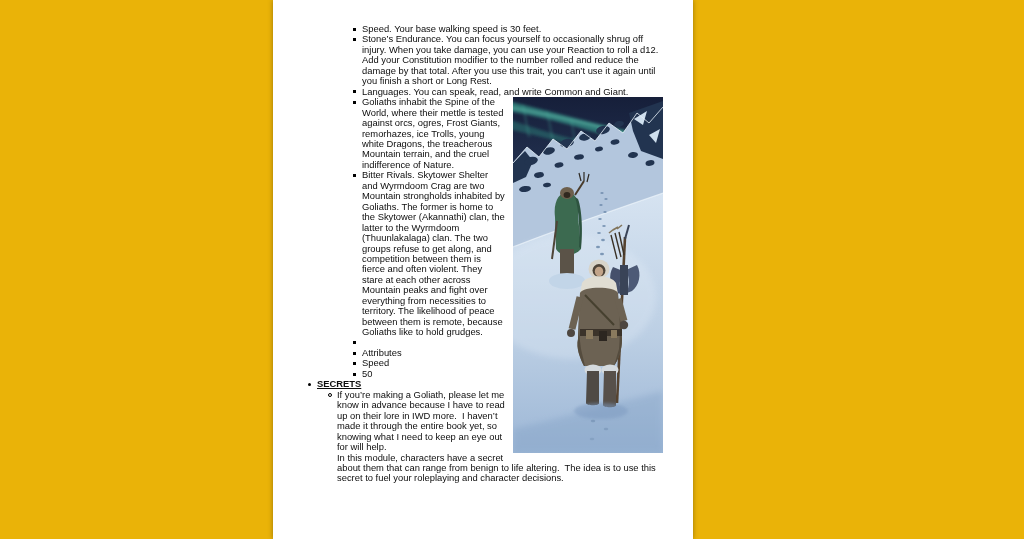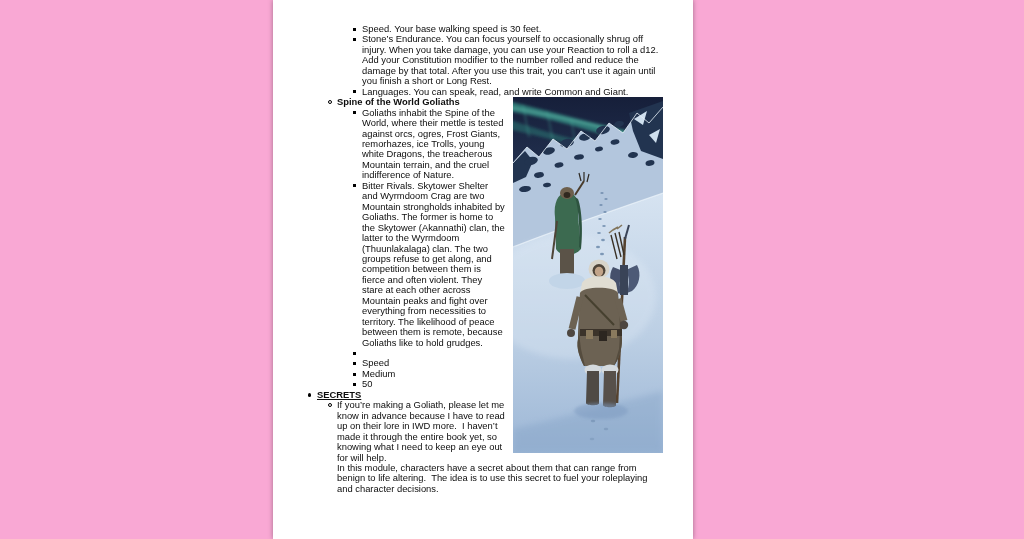--- a/index.html
+++ b/index.html
@@ -1,19 +1,19 @@
 <!DOCTYPE html>
 <html><head>
 <meta charset="utf-8">
 <style>
   * { margin:0; padding:0; box-sizing:border-box; }
   html,body { width:1024px; height:539px; overflow:hidden; }
   body { font-family:"Liberation Sans", sans-serif; }
 
-  .screen { position:relative; width:1024px; height:539px; background:#f9a8d4; overflow:hidden; }
+  .screen { position:relative; width:1024px; height:539px; background:#eab308; overflow:hidden; }
 
   .page {
     position:absolute; left:273px; top:0; width:420px; height:539px;
     background:#ffffff; box-shadow:0 0 5px rgba(0,0,0,.35);
   }
 
   .content {
     position:absolute; left:34px; top:24px; width:356px;
     font-size:9.4px; line-height:10.45px; color:#0d0d0d;
   }
@@ -174,43 +174,39 @@
             <path d="M74,274 L73,306 C73,309 87,309 86,306 L86,274 Z" fill="#4f4a45"></path>
             <path d="M91,274 L90,308 C90,311 104,311 103,308 L103,274 Z" fill="#57504a"></path>
             <ellipse cx="88" cy="314" rx="27" ry="8" fill="#7d9ac0" opacity="0.5" filter="url(#blur1)"></ellipse>
             <ellipse cx="80" cy="324" rx="2.2" ry="1.3" fill="#6f8cad" opacity="0.6"></ellipse>
             <ellipse cx="93" cy="332" rx="2.2" ry="1.3" fill="#6f8cad" opacity="0.5"></ellipse>
             <ellipse cx="79" cy="342" rx="2.2" ry="1.3" fill="#6f8cad" opacity="0.4"></ellipse>
           </g>
         </svg>
       </div>
 
-      <div class="li lvl2">
-        <span class="b b-ci"></span>
-        <span class="txt bold">Spine of the World Goliaths</span>
-      </div>
       <div class="li lvl3">
         <span class="b b-sq"></span>
         <span class="txt">Goliaths inhabit the Spine of the World, where their mettle is tested against orcs, ogres, Frost Giants, remorhazes, ice Trolls, young white Dragons, the treacherous Mountain terrain, and the cruel indifference of Nature.</span>
       </div>
       <div class="li lvl3">
         <span class="b b-sq"></span>
         <span class="txt">Bitter Rivals. Skytower Shelter and Wyrmdoom Crag are two Mountain strongholds inhabited by Goliaths. The former is home to the Skytower (Akannathi) clan, the latter to the Wyrmdoom (Thuunlakalaga) clan. The two groups refuse to get along, and competition between them is fierce and often violent. They stare at each other across Mountain peaks and fight over everything from necessities to territory. The likelihood of peace between them is remote, because Goliaths like to hold grudges.</span>
       </div>
 
       <div class="li lvl3">
         <span class="b b-sq"></span>
       </div>
       <div class="li lvl3">
         <span class="b b-sq"></span>
+        <span class="txt">Attributes</span>
+      </div>
+      <div class="li lvl3">
+        <span class="b b-sq"></span>
         <span class="txt">Speed</span>
-      </div>
-      <div class="li lvl3">
-        <span class="b b-sq"></span>
-        <span class="txt">Medium</span>
       </div>
       <div class="li lvl3">
         <span class="b b-sq"></span>
         <span class="txt">50</span>
       </div>
 
       <div class="li lvl1">
         <span class="b b-di"></span>
         <span class="txt bold-underline">SECRETS</span>
       </div>

